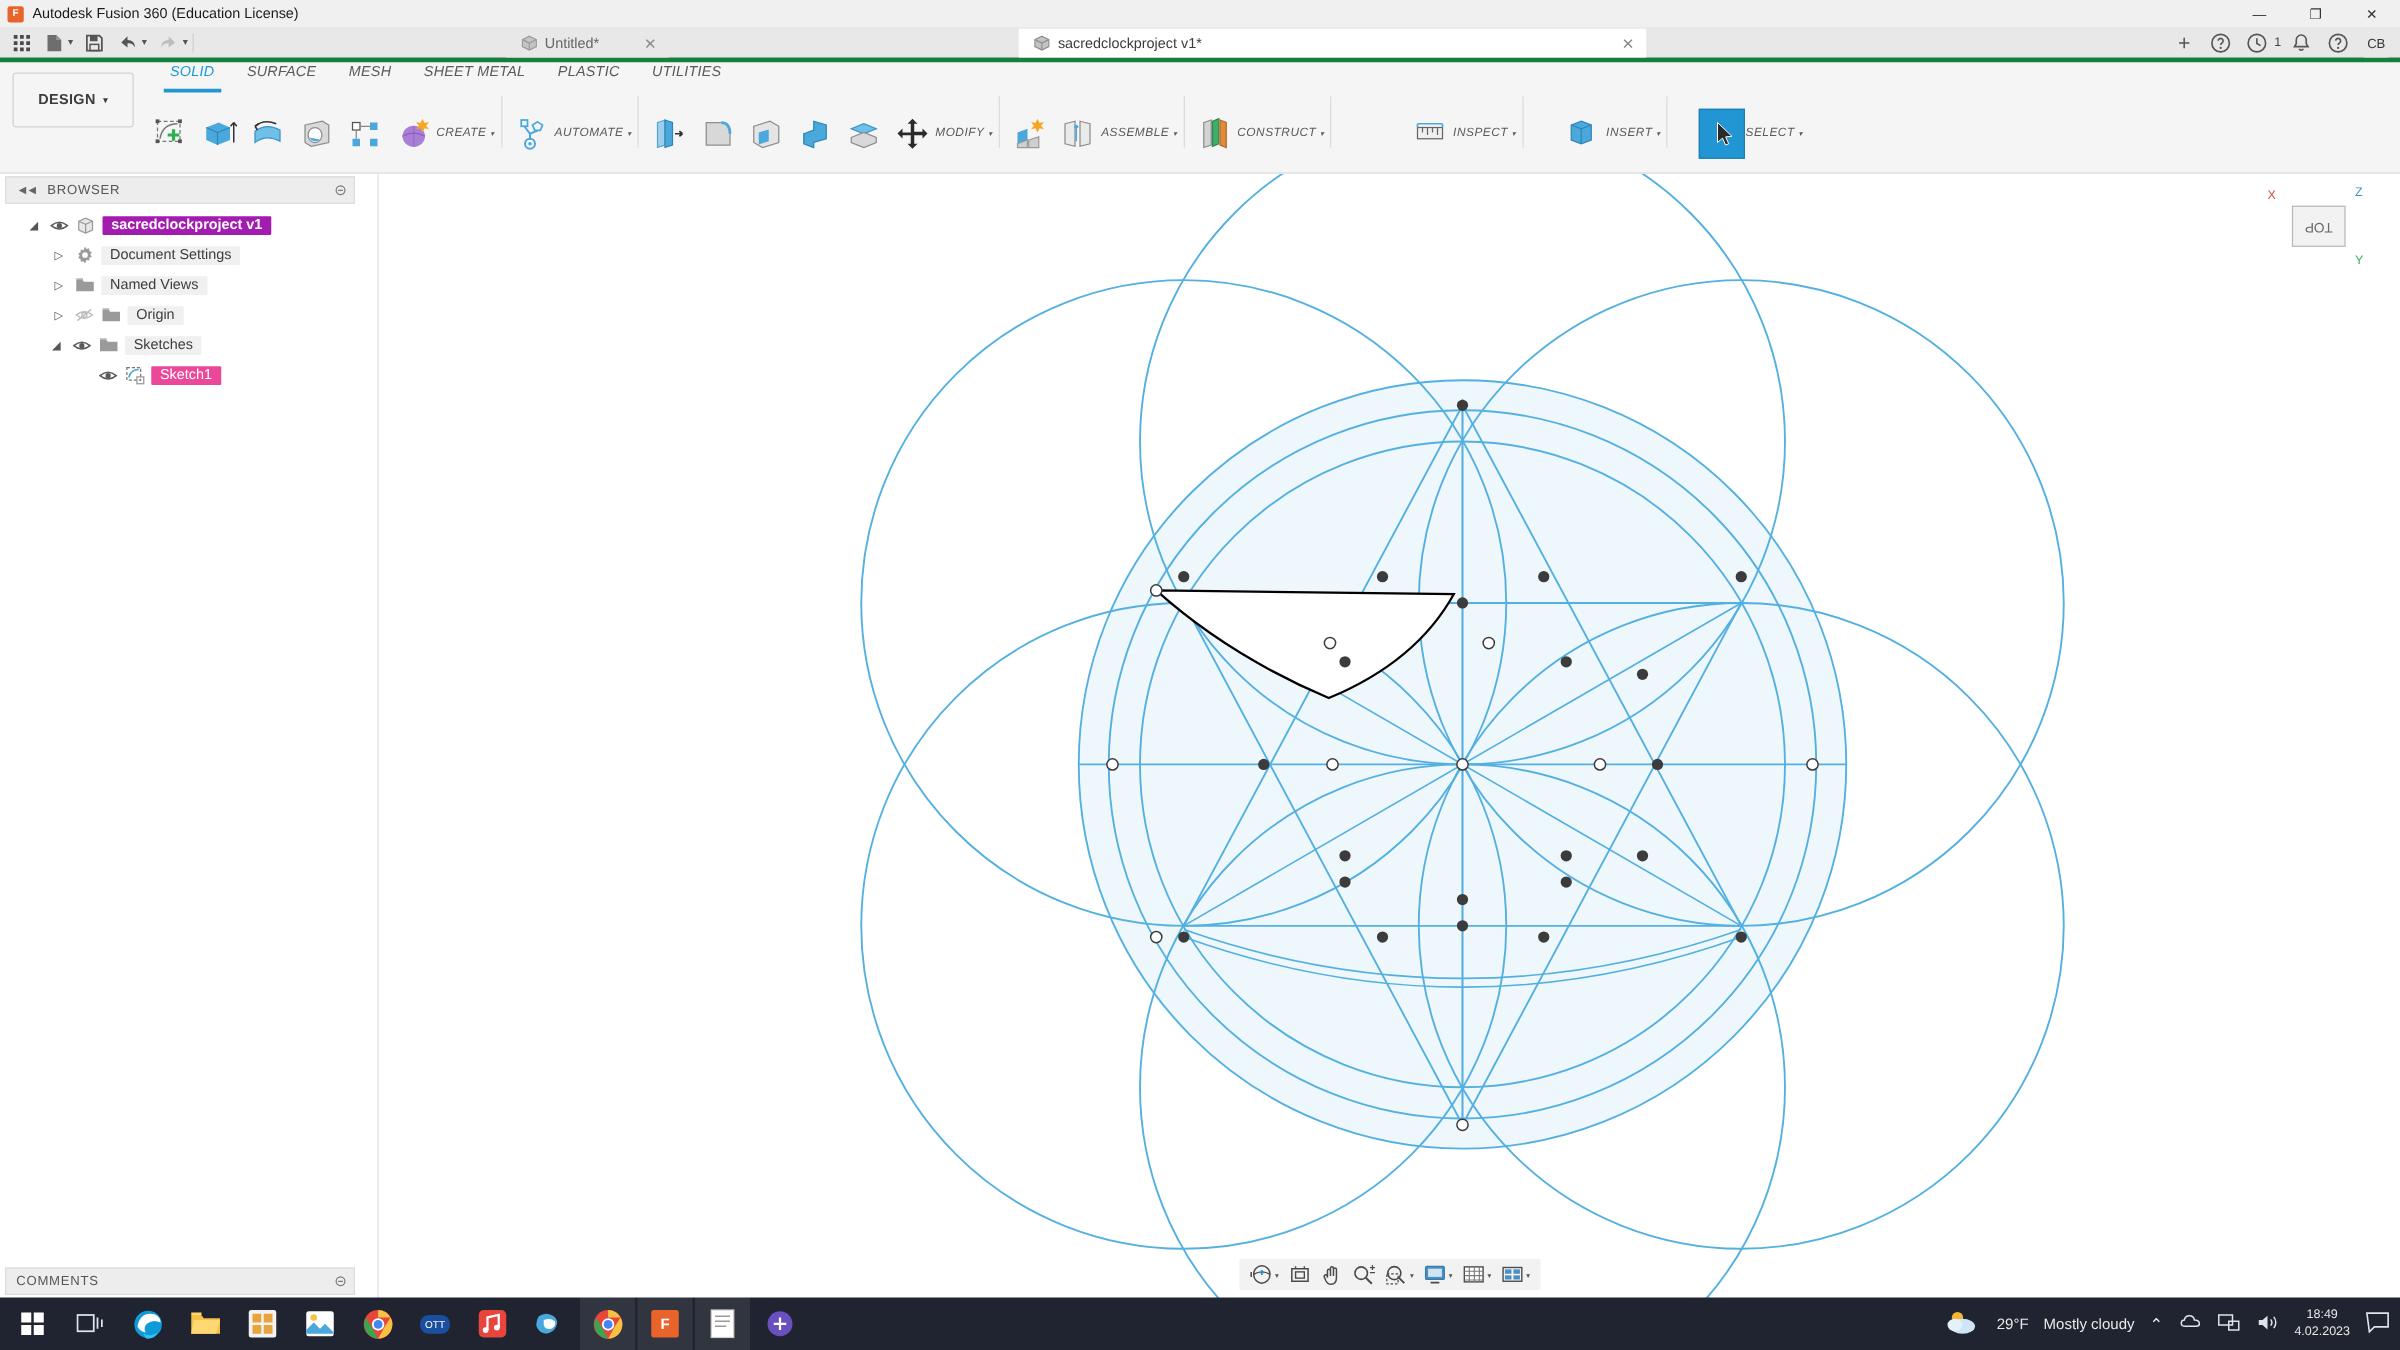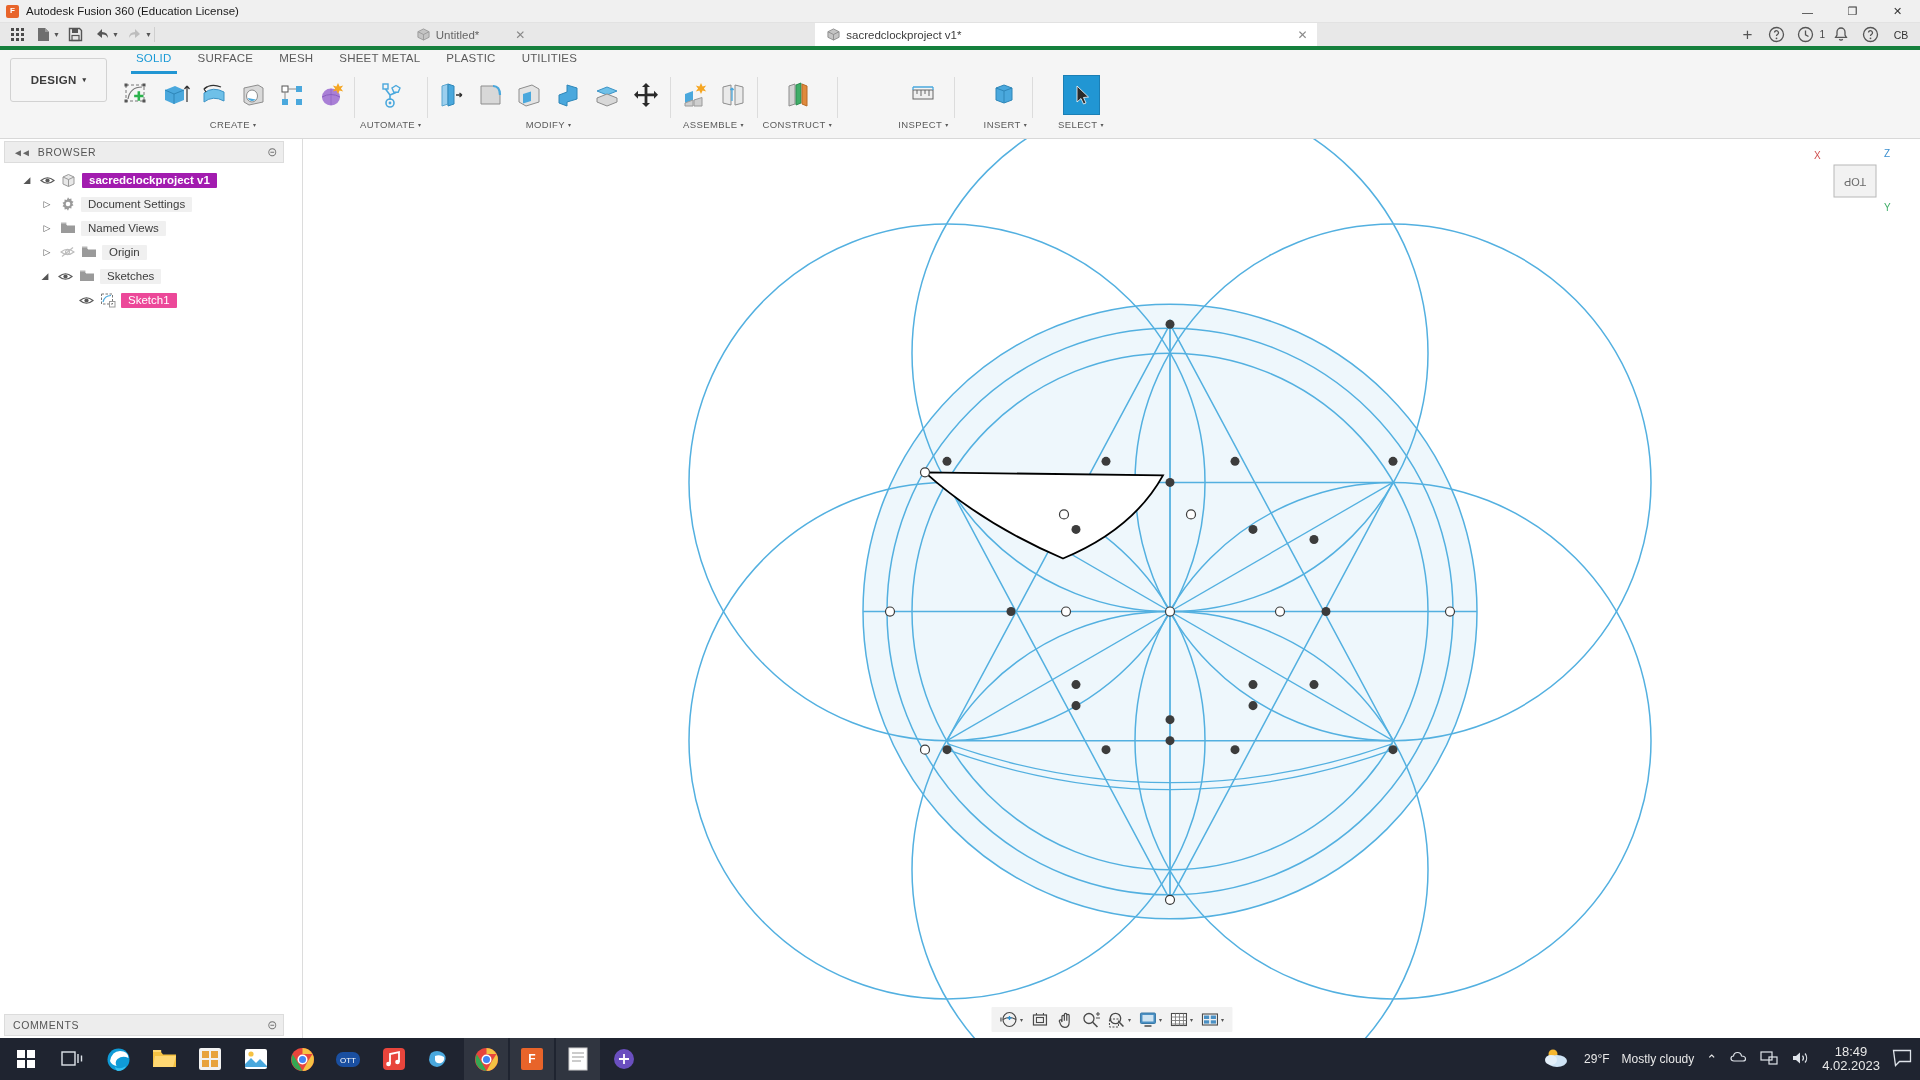--- a/index.html
+++ b/index.html
@@ -62,32 +62,32 @@
     position:relative;
   }
   .design-box {
     width:97px; margin:8px 0 0 10px; height:44px;
     border:1px solid #d2d2d2; border-radius:3px; background:#f5f5f5;
     display:flex; align-items:center; justify-content:center; gap:6px;
     font-size:11.5px; color:#3c3c3c; font-weight:bold; letter-spacing:.3px;
     align-self:flex-start;
   }
   .design-box .car { font-size:7px; }
-  .ribbon-main { flex:1; display:flex; flex-direction:column; }
+  .ribbon-main { flex:1; display:flex; flex-direction:column;font-style:italic; }
   .ribbon-tabs { display:flex; height:21px; padding-left:16px; gap:0; }
   .rtab {
     font-size:11.5px; color:#5a5a5a; padding:2px 13px 0 13px; position:relative;
     letter-spacing:.2px;
   }
   .rtab.active { color:#1b9ad6; }
   .rtab.active::after {
     content:''; position:absolute; left:8px; right:8px; bottom:-3px; height:3px; background:#2196d3;
   }
   .ribbon-body { display:flex; flex:1; padding-left:10px; }
-  .rpanel { display:flex; flex-direction:column; align-items:center; position:relative; }
+  .rpanel { display:flex; flex-direction:row; align-items:center; position:relative; }
   .rpanel-icons { display:flex; align-items:flex-start; gap:2px; padding-top:4px; height:44px; }
   .rpanel-label {
     font-size:9.5px; color:#5a5a5a; letter-spacing:.4px; margin-top:4px;
     display:flex; align-items:center; gap:3px;
   }
   .rpanel-label .car { font-size:6px; }
   .rsep { width:1px; background:#dcdcdc; margin:6px 5px 20px 5px; }
   .ricon { width:37px; height:40px; display:flex; align-items:center; justify-content:center; }
   .ricon.sel { background:#2196d3; border:1px solid #1b7fb5; }
   .ricon svg { display:block; }
@@ -147,21 +147,21 @@
   .taskbar {
     position:absolute; left:0; bottom:0; width:1920px; height:42px;
     background:#1f2430; display:flex; align-items:center; gap:2px; padding-left:4px;
   }
   .tb-item { width:44px; height:52px; display:flex; align-items:center; justify-content:center; }
   .tb-item.act { box-shadow: inset 0 -2px 0 0 #7aa7d4; background:rgba(255,255,255,.08); }
   .tb-right {
     margin-left:auto; display:flex; align-items:center; gap:12px; padding-right:8px;
     color:#e8e8e8; font-size:12px;
   }
-  .tb-clock { font-size:13px; line-height:14px; text-align:center; }
+  .tb-clock { font-size:10px; line-height:14px; text-align:center; }
 </style>
 </head>
 <body>
 
 <div class="titlebar">
   <div class="app-logo">
     <span>F</span>
   </div>
   <div class="app-title">Autodesk Fusion 360 (Education License)</div>
   <div class="win-ctrls">

